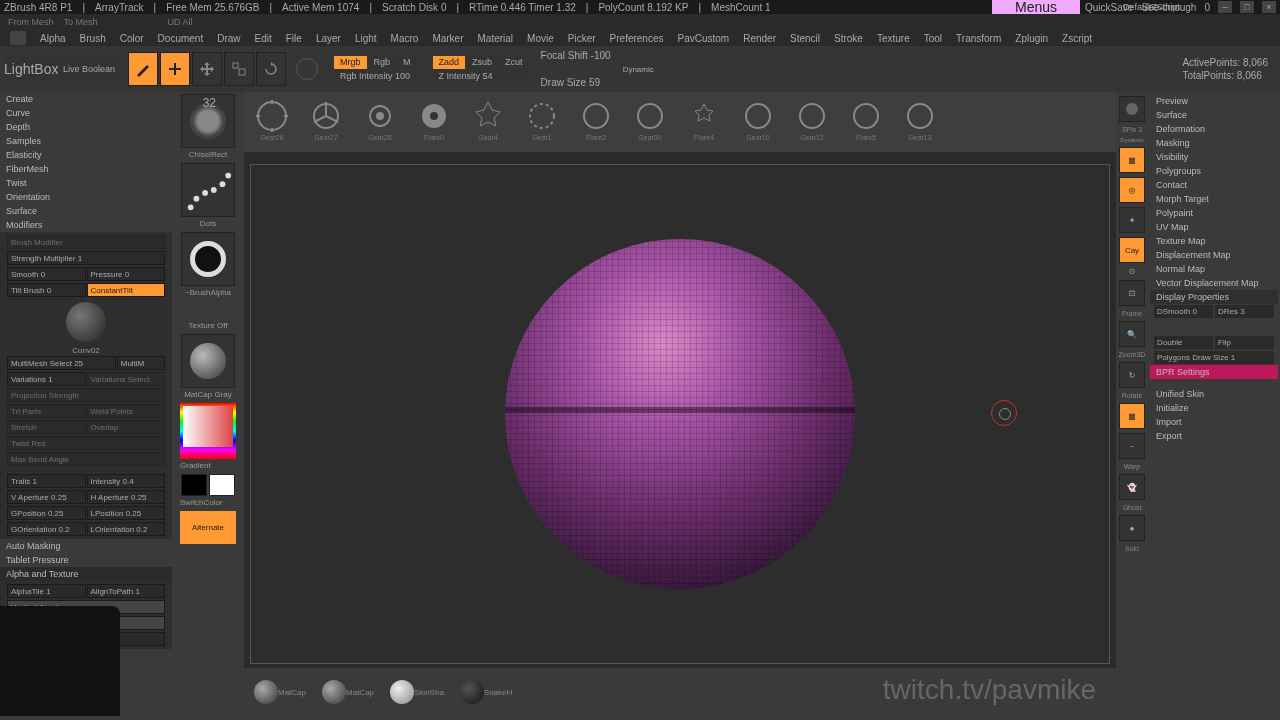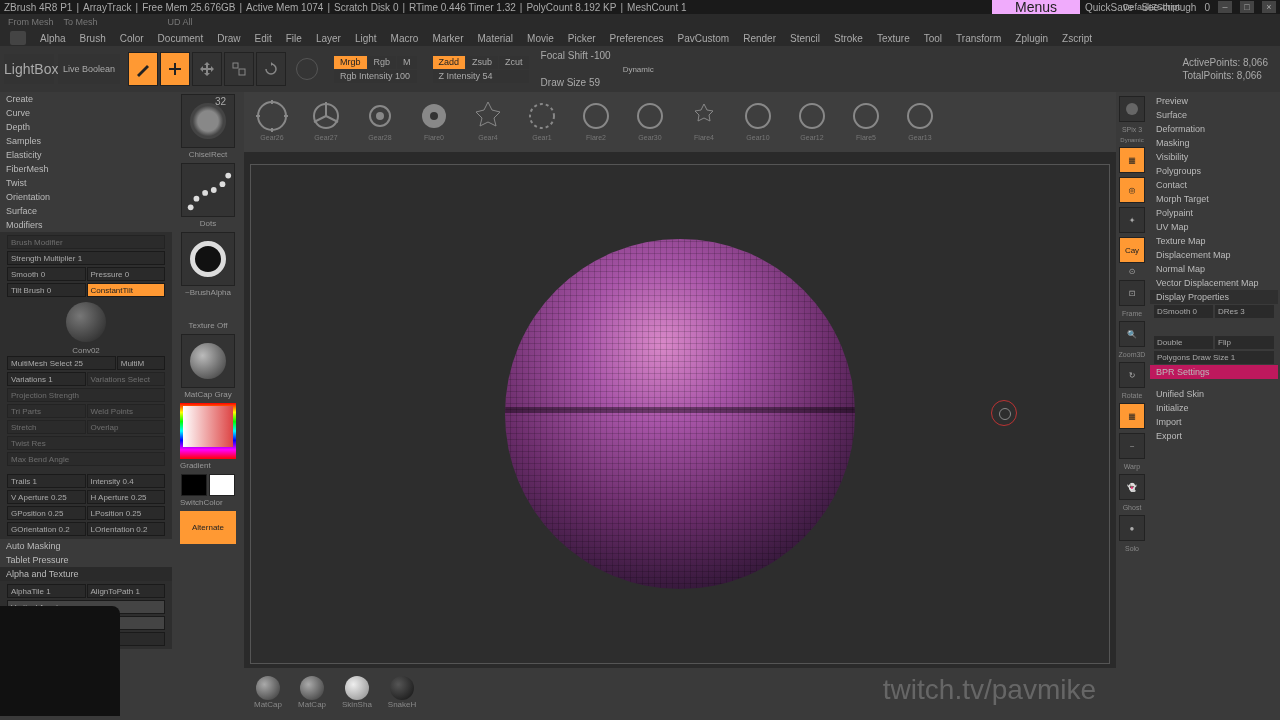--- a/index.html
+++ b/index.html
@@ -1,18 +1,18 @@
 <!DOCTYPE html>
 <html><head>
 <meta charset="utf-8">
 <style>
 *{margin:0;padding:0;box-sizing:border-box;font-family:Arial,sans-serif;font-size:10px;color:#aaa;user-select:none}
 body{width:1280px;height:720px;background:#3a3a3a;overflow:hidden;position:relative}
 .titlebar{height:14px;background:#1a1a1a;display:flex;align-items:center;padding:0 4px;justify-content:space-between}
-.titlebar-left{display:flex;gap:4px;font-size:9px;color:#999}
+.titlebar-left{display:flex;gap:10px;font-size:9px;color:#999}
 .titlebar-left span{white-space:nowrap}
 .titlebar-right{display:flex;gap:8px;align-items:center}
 .titlebar-right .tbtn{width:14px;height:12px;background:#444;color:#aaa;text-align:center;line-height:12px;font-size:9px}
 .menubar{height:16px;background:#2a2a2a;display:flex;align-items:center;gap:10px;padding:0 8px;font-size:9px;position:relative}
 .menubar-sub{font-size:9px;color:#777}
 .menus-btn{position:absolute;right:200px;background:#f0abfc;color:#222;padding:1px 23px;font-size:14px}
 .defscript{position:absolute;right:100px;font-size:9px}
 .menubar2{height:16px;background:#2a2a2a;display:flex;align-items:center;gap:14px;padding:0 10px;font-size:9px;color:#888}
 .zlogo{width:16px;height:14px;background:#444;border-radius:2px}
 .topbar{height:46px;background:#353535;display:flex;align-items:center;padding:0 4px;gap:4px}
@@ -53,21 +53,21 @@
 .gear{width:48px;height:48px;display:flex;flex-direction:column;align-items:center}
 .gear svg{width:36px;height:36px}
 .gear-label{font-size:7px;color:#777}
 .canvas{flex:1;background:#2d2d2d;display:flex;align-items:center;justify-content:center;border:1px solid #555;margin:12px 6px 4px 6px;position:relative}
 .sphere{width:350px;height:350px;border-radius:50%;background:radial-gradient(circle at 45% 30%,#d888c8 0%,#a855a8 25%,#6b2d6b 55%,#2a1430 85%,#0a0510 100%);position:relative;overflow:hidden}
 .sphere::before{content:'';position:absolute;inset:0;border-radius:50%;background:repeating-linear-gradient(0deg,transparent 0,transparent 5px,rgba(0,0,0,0.15) 5px,rgba(0,0,0,0.15) 6px),repeating-linear-gradient(90deg,transparent 0,transparent 5px,rgba(0,0,0,0.15) 5px,rgba(0,0,0,0.15) 6px)}
 .sphere::after{content:'';position:absolute;top:48%;left:0;right:0;height:6px;background:rgba(0,0,0,0.4)}
 .cursor-ring{position:absolute;width:26px;height:26px;border:1px solid #b33;border-radius:50%;right:92px;top:235px}
 .cursor-ring::after{content:'';position:absolute;width:10px;height:10px;border:1px solid #888;border-radius:50%;top:7px;left:7px}
 .bottom-thumbs{height:48px;background:#3a3a3a;display:flex;align-items:center;gap:16px;padding:0 10px}
-.bthumb{display:flex;flex-direction:column;align-items:center}
+.bthumb{display:flex;align-items:center}
 .bthumb-ball{width:24px;height:24px;background:radial-gradient(circle at 35% 35%,#aaa,#333);border-radius:50%}
 .bthumb-label{font-size:8px;color:#888}
 .watermark{position:absolute;bottom:10px;right:20px;font-size:28px;color:rgba(170,170,170,0.4);font-weight:normal}
 .rside{width:32px;background:#3a3a3a;display:flex;flex-direction:column;align-items:center;gap:4px;padding:4px 2px}
 .rsbtn{width:26px;height:26px;background:#333;border:1px solid #222;display:flex;align-items:center;justify-content:center;font-size:8px}
 .rsbtn.orange{background:#ff9933;color:#222}
 .rslabel{font-size:7px;color:#888;text-align:center}
 .rightpanel{width:132px;background:#3a3a3a;padding:2px}
 .rp-item{padding:2px 6px;font-size:9px;color:#bbb;cursor:pointer;background:#3a3a3a}
 .rp-item.head{background:#2f2f2f}
@@ -289,21 +289,21 @@
         </div>
       <div class="lp-row">
           <div class="lp-cell">Polypaint Mode 1</div>
         </div>
     </div>
     <div class="webcam"></div>
   </div>
 
   <div class="brushpanel">
     <div class="brushcell" style="position:relative">
-      <span style="position:absolute;top:1px;right:8px;font-size:10px">32</span>
+      <span style="position:absolute;top:1px;right:18px;font-size:12px">32</span>
       <div style="width:36px;height:36px;background:radial-gradient(circle,#888 40%,#444 60%);border-radius:50%"></div>
     </div>
     <div class="brushlabel">ChiselRect</div>
     <div class="brushcell">
         <svg viewBox="0 0 36 36">
           <circle cx="6" cy="30" r="2" fill="#ddd"></circle>
           <circle cx="10" cy="24" r="2" fill="#ddd"></circle>
           <circle cx="16" cy="20" r="2" fill="#ddd"></circle>
           <circle cx="22" cy="18" r="2" fill="#ddd"></circle>
           <circle cx="28" cy="14" r="2" fill="#ddd"></circle>

